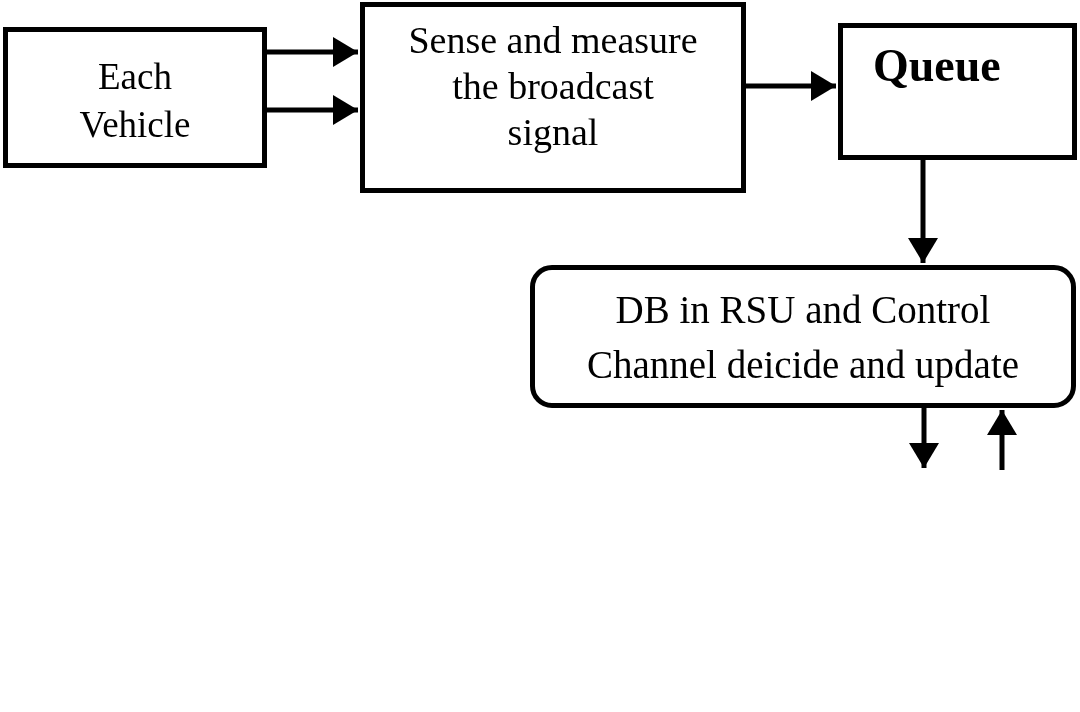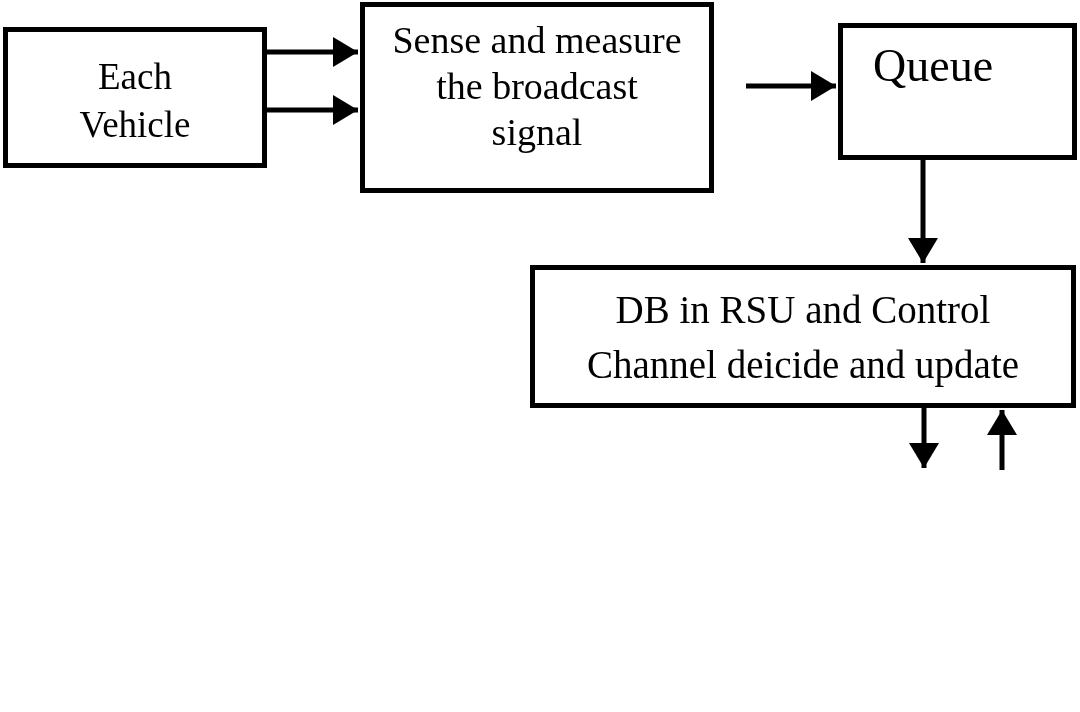--- a/index.html
+++ b/index.html
@@ -27,33 +27,33 @@
     text-align: center;
     white-space: pre-line;
     color: #000000;
   }
   #box-each-vehicle {
     left: 3px; top: 3px; width: 264px; height: 141px;
     font-size: 37px; line-height: 48px;
     align-items: center; padding-top: 6px; margin-top: 24px;
   }
   #box-sense {
-    left: 360px; top: 2px; width: 354px; height: 191px;
+    left: 360px; top: 2px; width: 386px; height: 191px;
     font-size: 38px; line-height: 46px;
     align-items: flex-start; padding-top: 10px;
   }
   #box-queue {
     left: 838px; top: 23px; width: 239px; height: 137px;
     font-size: 46px; line-height: 55px;
     justify-content: flex-start; align-items: flex-start;
-    padding: 10px 0 0 30px; text-align: left;
+    padding: 10px 0 0 30px; text-align: left; font-weight: bold;
   }
   #box-db {
     left: 530px; top: 265px; width: 546px; height: 143px;
-    font-size: 39px; line-height: 55px;
+    font-size: 39px; line-height: 55px; border-radius: 22px;
   }
   #box-lapu {
     left: 428px; top: 470px; width: 638px; height: 238px;
     font-size: 36px; line-height: 42px;
     align-items: flex-start; padding: 14px 2px 0 2px;
   }
   #edge-layer {
     position: absolute;
     left: 0; top: 0;
     width: 1080px; height: 712px;

